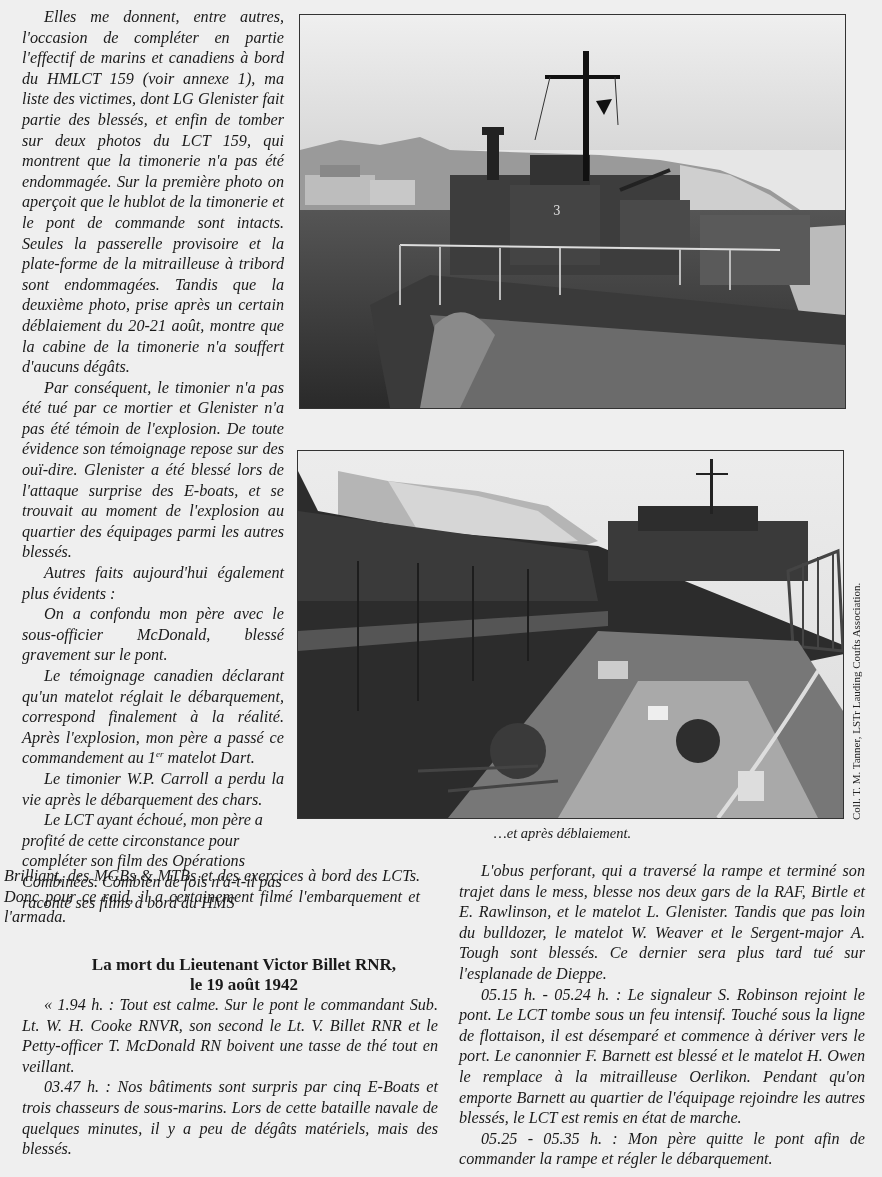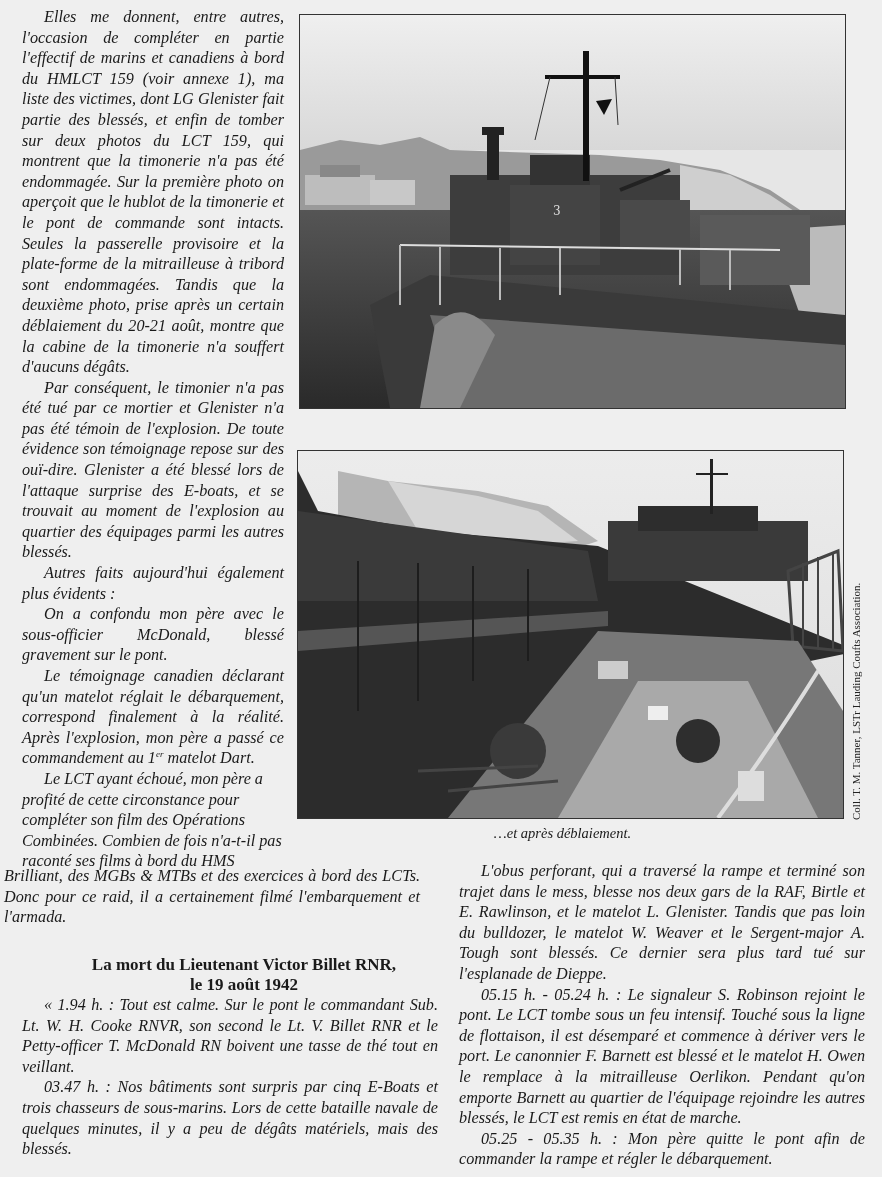--- a/index.html
+++ b/index.html
@@ -39,20 +39,21 @@
 </style>
 </head>
 <body>
 
 <div id="left-col" class="col">
   <p>Elles me donnent, entre autres, l'occasion de compléter en partie l'effectif de marins et canadiens à bord du HMLCT 159 (voir annexe 1), ma liste des victimes, dont LG Glenister fait partie des blessés, et enfin de tomber sur deux photos du LCT 159, qui montrent que la timonerie n'a pas été endommagée. Sur la première photo on aperçoit que le hublot de la timonerie et le pont de commande sont intacts. Seules la passerelle provisoire et la plate-forme de la mitrailleuse à tribord sont endommagées. Tandis que la deuxième photo, prise après un certain déblaiement du 20-21 août, montre que la cabine de la timonerie n'a souffert d'aucuns dégâts.</p>
   <p>Par conséquent, le timonier n'a pas été tué par ce mortier et Glenister n'a pas été témoin de l'explosion. De toute évidence son témoignage repose sur des ouï-dire. Glenister a été blessé lors de l'attaque surprise des E-boats, et se trouvait au moment de l'explosion au quartier des équipages parmi les autres blessés.</p>
   <p>Autres faits aujourd'hui également plus évidents :</p>
   <p>On a confondu mon père avec le sous-officier McDonald, blessé gravement sur le pont.</p>
   <p><span>Le témoignage canadien déclarant qu'un matelot réglait le débarquement, correspond finalement à la réalité. Après l'explosion, mon père a passé ce commandement au 1</span><sup>er</sup> <span>matelot Dart.</span></p>
+  <p>Le timonier W.P. Carroll a perdu la vie après le débarquement des chars.</p>
   <p style="text-align:left;">Le LCT ayant échoué, mon père a profité de cette circonstance pour compléter son film des Opérations Combinées. Combien de fois n'a-t-il pas raconté ses films à bord du HMS</p>
 </div>
 
 <div id="bottom-left" class="col">
   <p class="noindent">Brilliant, des MGBs &amp; MTBs et des exercices à bord des LCTs. Donc pour ce raid, il a certainement filmé l'embarquement et l'armada.</p>
 </div>
 
 <div id="heading-block">
   <p class="heading">La mort du Lieutenant Victor Billet RNR,</p>
   <p class="heading">le 19 août 1942</p>

